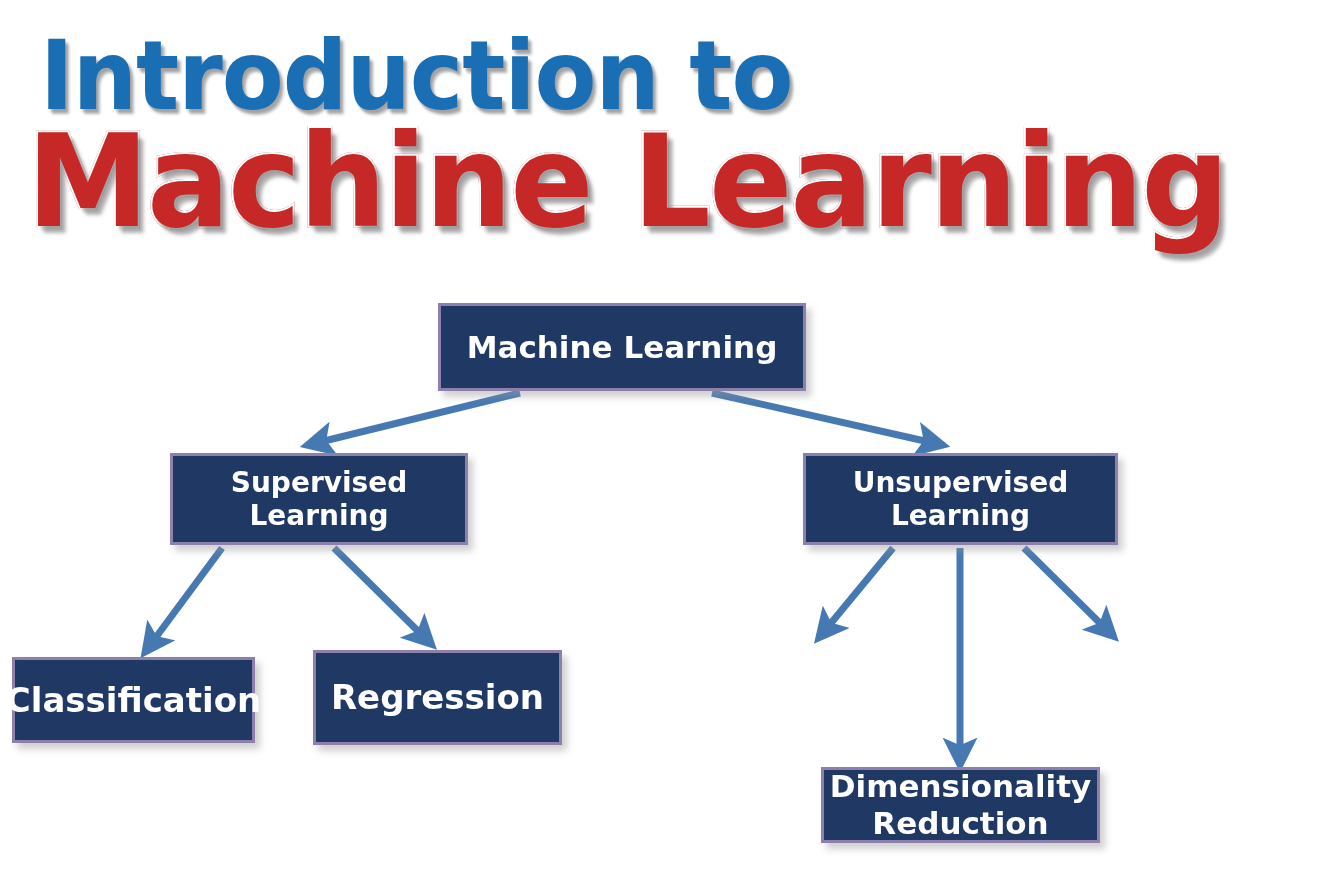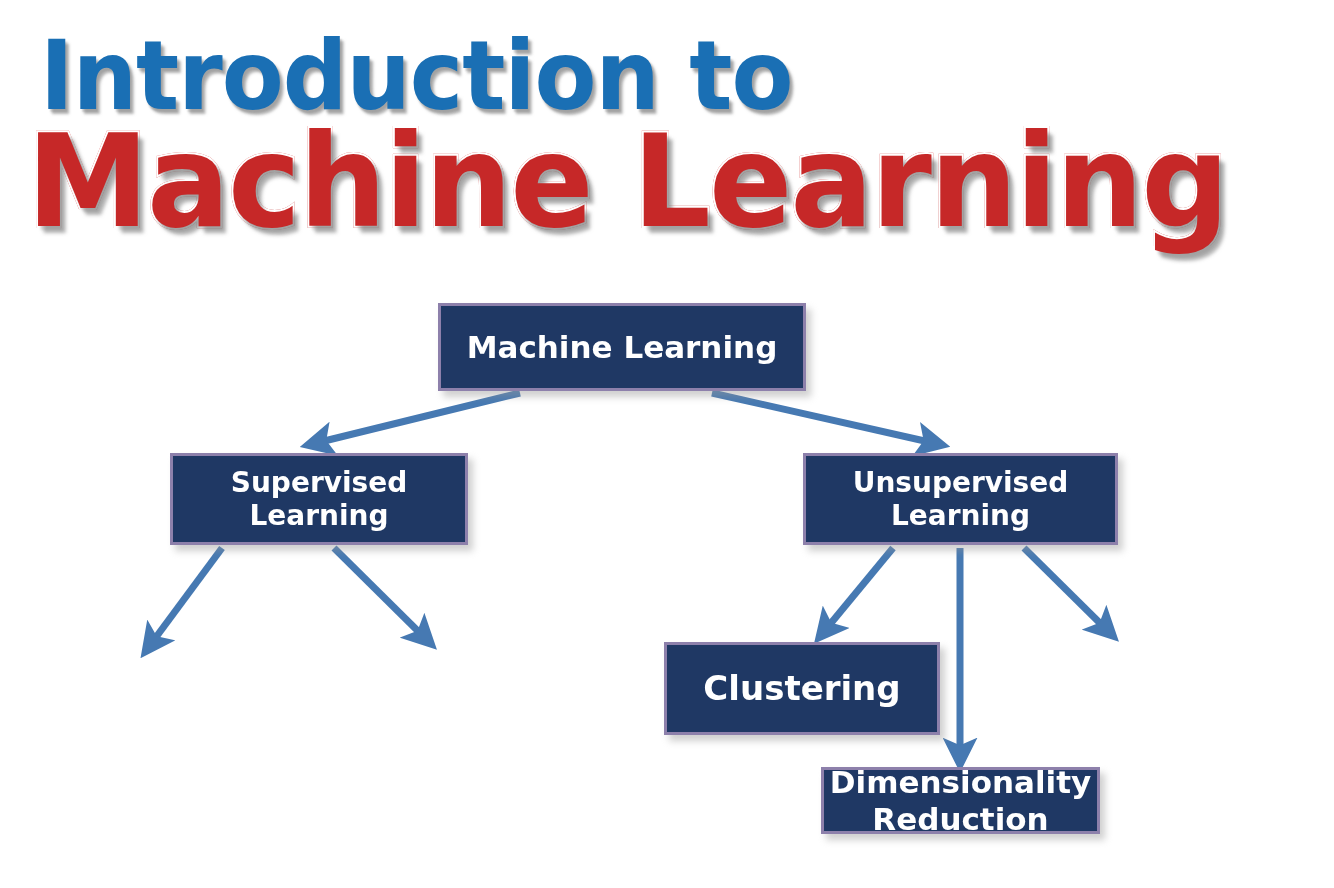--- a/index.html
+++ b/index.html
@@ -85,21 +85,21 @@
   }
   .node-label { display: block; white-space: pre-line; }
 
   #node-root            { left: 438px; top: 303px; width: 368px; height: 88px;  font-size: 31px; }
   #node-supervised      { left: 142px; top: 453px; width: 298px; height: 92px;  font-size: 28px; margin-left: 28px; }
   #node-unsupervised    { left: 803px; top: 453px; width: 315px; height: 92px;  font-size: 28px; justify-content: center; }
   #node-classification  { left: 12px;  top: 657px; width: 243px; height: 86px;  font-size: 34px; }
   #node-regression      { left: 313px; top: 650px; width: 249px; height: 95px;  font-size: 34px; }
   #node-clustering      { left: 664px; top: 642px; width: 276px; height: 93px;  font-size: 34px; }
   #node-density         { left: 992px; top: 641px; width: 250px; height: 90px;  font-size: 31px; }
-  #node-dimensionality  { left: 821px; top: 767px; width: 279px; height: 67px;  font-size: 31px; }
+  #node-dimensionality  { left: 821px; top: 767px; width: 279px; height: 76px;  font-size: 31px; }
 
   svg.edges {
     position: absolute;
     left: 0; top: 0;
     width: 1334px;
     height: 888px;
     z-index: 1;
     overflow: visible;
   }
 </style>
@@ -142,25 +142,28 @@
   <div class="node" id="node-supervised">
     <span class="node-label">Supervised
 Learning</span>
   </div>
 
   <div class="node" id="node-unsupervised">
     <span class="node-label">Unsupervised
 Learning</span>
   </div>
 
+  <div class="node" id="node-classification">
+    <span class="node-label">Classification</span>
+  </div>
 
+  <div class="node" id="node-regression">
+    <span class="node-label">Regression</span>
+  </div>
 
-  <div class="node" id="node-clustering">
-    <span class="node-label">Clustering</span>
-  </div>
 
 
   <div class="node" id="node-dimensionality">
     <span class="node-label">Dimensionality
 Reduction</span>
   </div>
 
 </div>
 
 </body></html>

